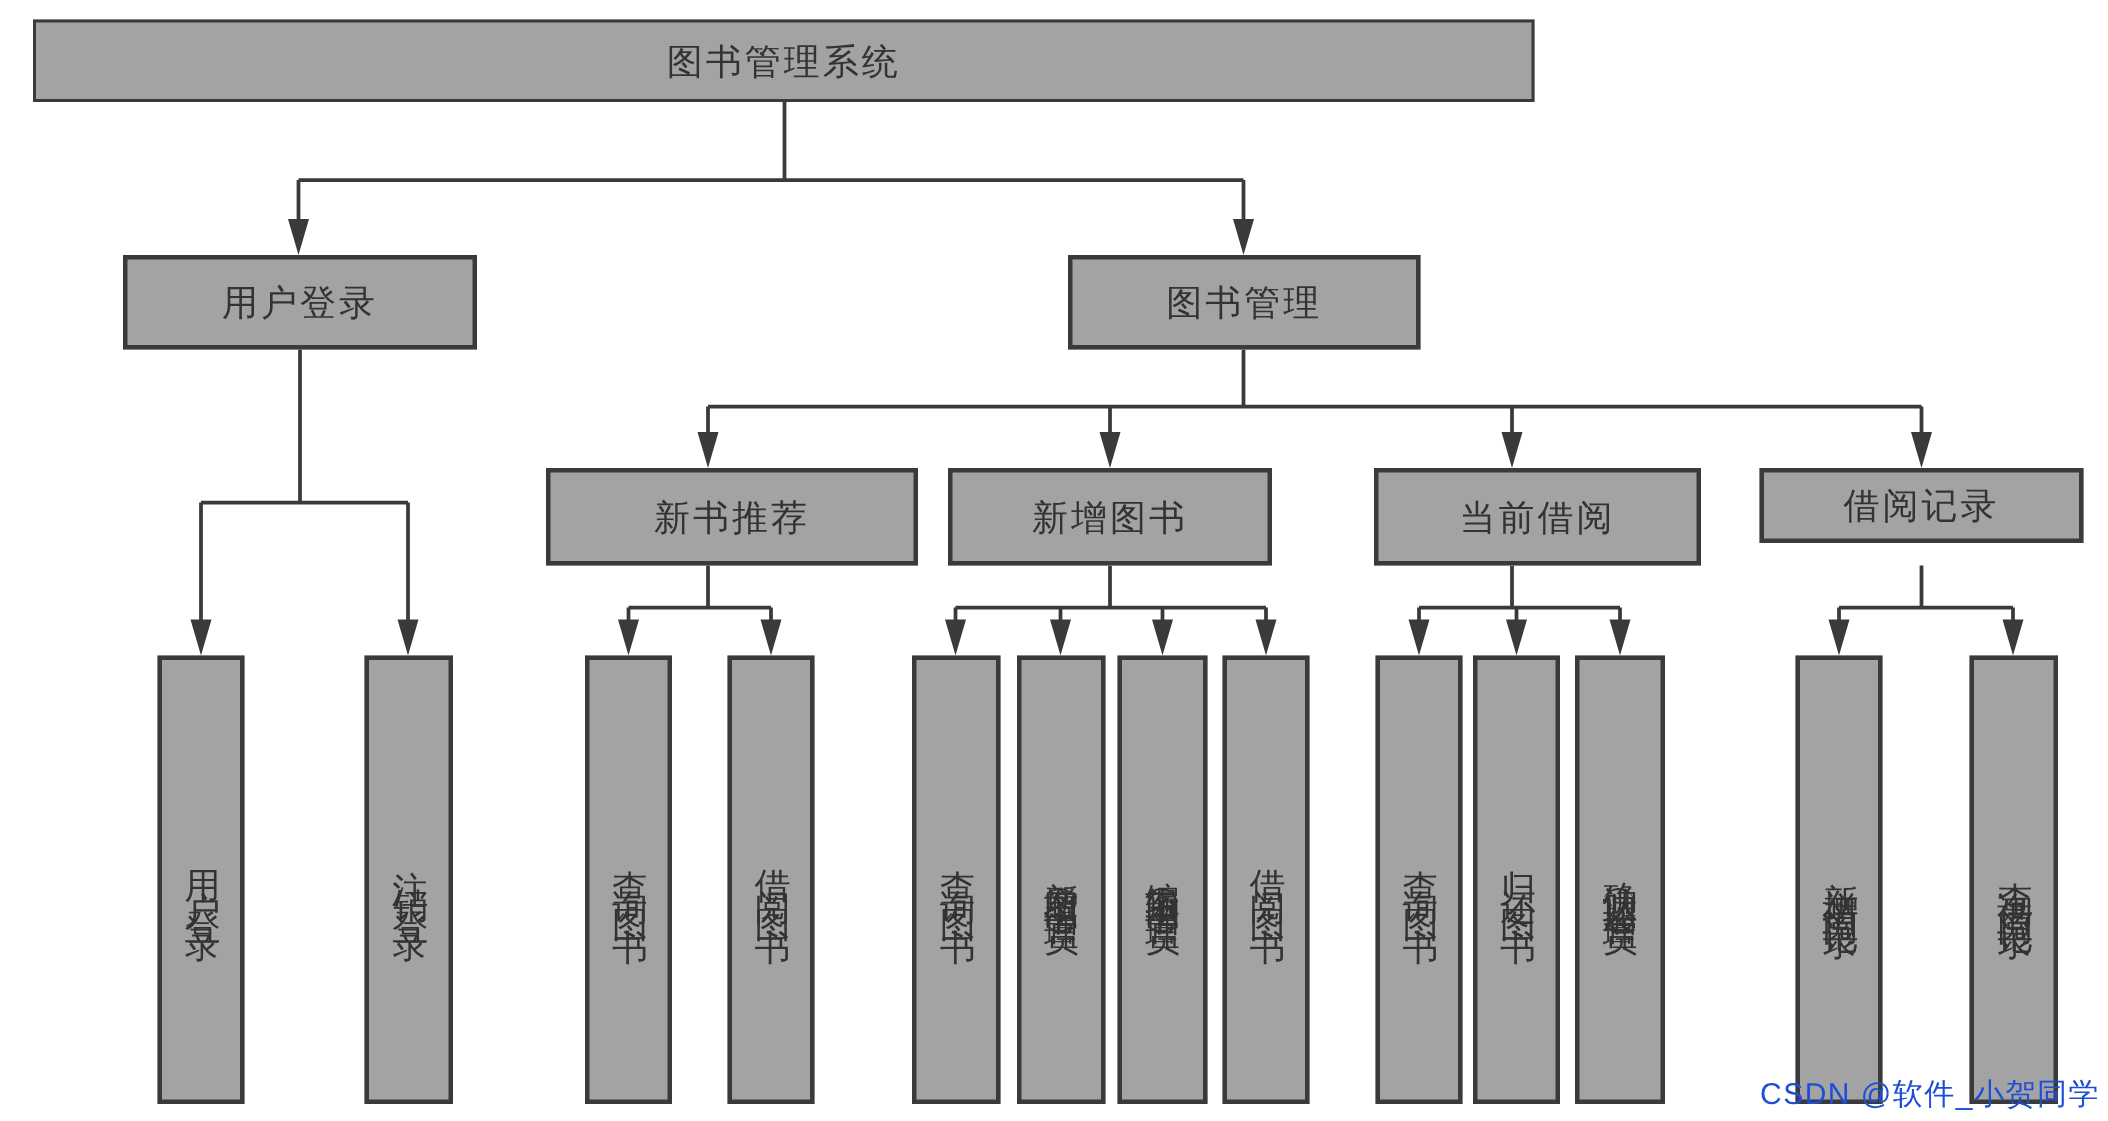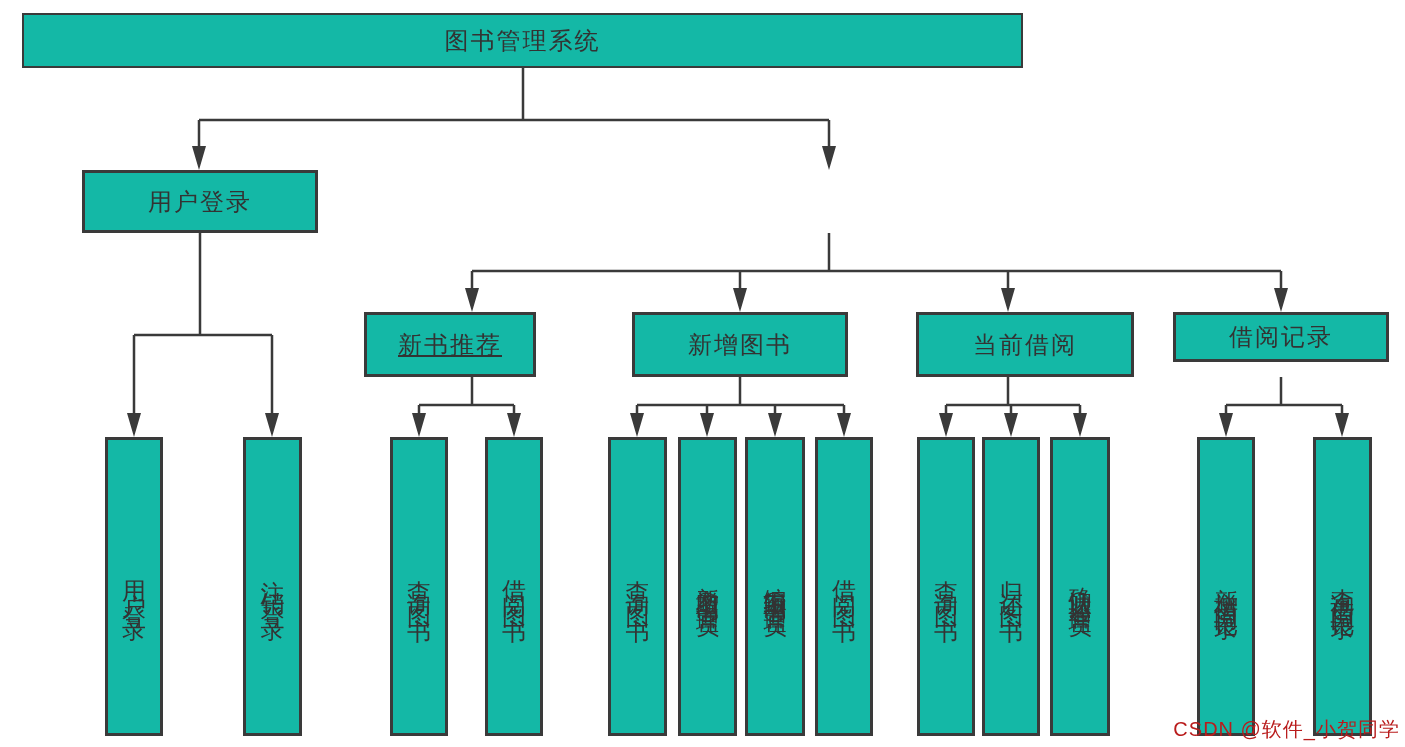--- a/index.html
+++ b/index.html
@@ -2,36 +2,36 @@
 <html><head>
 <meta charset="utf-8">
 <style>
   html,body{margin:0;padding:0;background:#ffffff;}
   .stage{
     position:relative;width:1405px;height:747px;background:#ffffff;overflow:hidden;
     font-family:"Liberation Sans","DejaVu Sans",sans-serif;
   }
   svg.connectors{position:absolute;left:0;top:0;width:1405px;height:747px;}
   .box{
-    position:absolute;box-sizing:border-box;background:#14b8a6;
+    position:absolute;box-sizing:border-box;background:#a3a3a3;
     border:3px solid #3a3a3a;color:#333333;
     display:flex;align-items:center;justify-content:center;
     font-size:24px;letter-spacing:2px;white-space:nowrap;
   }
   .root{border-width:2px;font-size:24px;}
   .leaf{
     top:437px;height:299px;
     writing-mode:vertical-rl;text-orientation:mixed;
     font-size:24px;letter-spacing:13px;line-height:1;
   }
   .leaf.mid{letter-spacing:6px;}
   .leaf.long{letter-spacing:4px;font-size:23px;}
   .watermark{
     position:absolute;right:5px;bottom:4px;
-    font-size:20px;color:#b91c1c;letter-spacing:1px;z-index:5;
+    font-size:20px;color:#1d4ed8;letter-spacing:1px;z-index:5;
   }
 </style>
 </head>
 <body>
 
 <div class="stage">
 
   <svg class="connectors" viewBox="0 0 1405 747" xmlns="http://www.w3.org/2000/svg">
     <path fill="none" stroke="#3a3a3a" stroke-width="2.5" d="M523 68 L523 120
              M199 120 L829 120
@@ -83,22 +83,23 @@
              M946 437 L939 413 L953 413 Z
              M1011 437 L1004 413 L1018 413 Z
              M1080 437 L1073 413 L1087 413 Z
              M1226 437 L1219 413 L1233 413 Z
              M1342 437 L1335 413 L1349 413 Z"></path>
   </svg>
 
   <div class="box root" style="left:22px;top:13px;width:1001px;height:55px;">图书管理系统</div>
 
   <div class="box" style="left:82px;top:170px;width:236px;height:63px;">用户登录</div>
+  <div class="box" style="left:712px;top:170px;width:235px;height:63px;">图书管理</div>
 
-  <div class="box" style="left:364px;top:312px;width:172px;height:65px;text-decoration:underline;">新书推荐</div>
+  <div class="box" style="left:364px;top:312px;width:248px;height:65px;">新书推荐</div>
   <div class="box" style="left:632px;top:312px;width:216px;height:65px;">新增图书</div>
   <div class="box" style="left:900px;top:312px;width:218px;height:65px;margin-left:16px;">当前借阅</div>
   <div class="box" style="left:1173px;top:312px;width:216px;height:50px;">借阅记录</div>
 
   <div class="box leaf" style="left:105px;width:58px;">用户登录</div>
   <div class="box leaf" style="left:243px;width:59px;">注销登录</div>
 
   <div class="box leaf" style="left:390px;width:58px;">查询图书</div>
   <div class="box leaf" style="left:485px;width:58px;">借阅图书</div>
 

